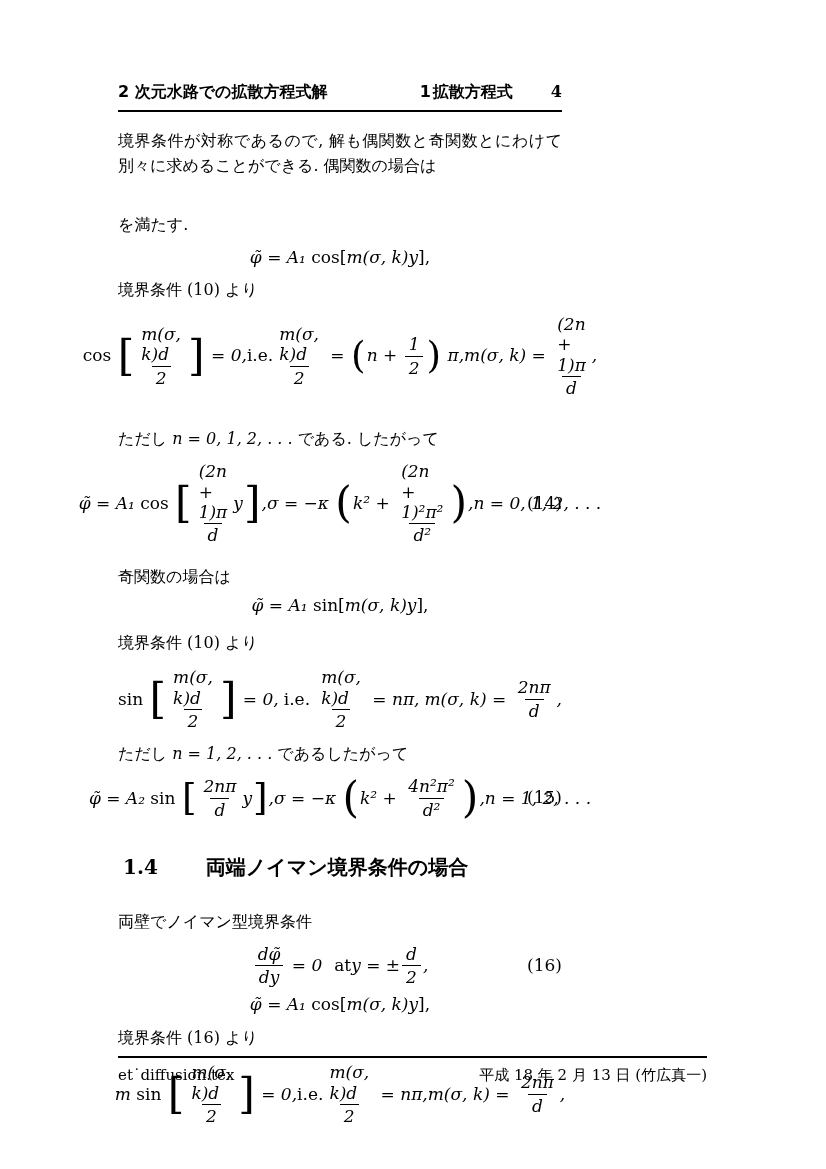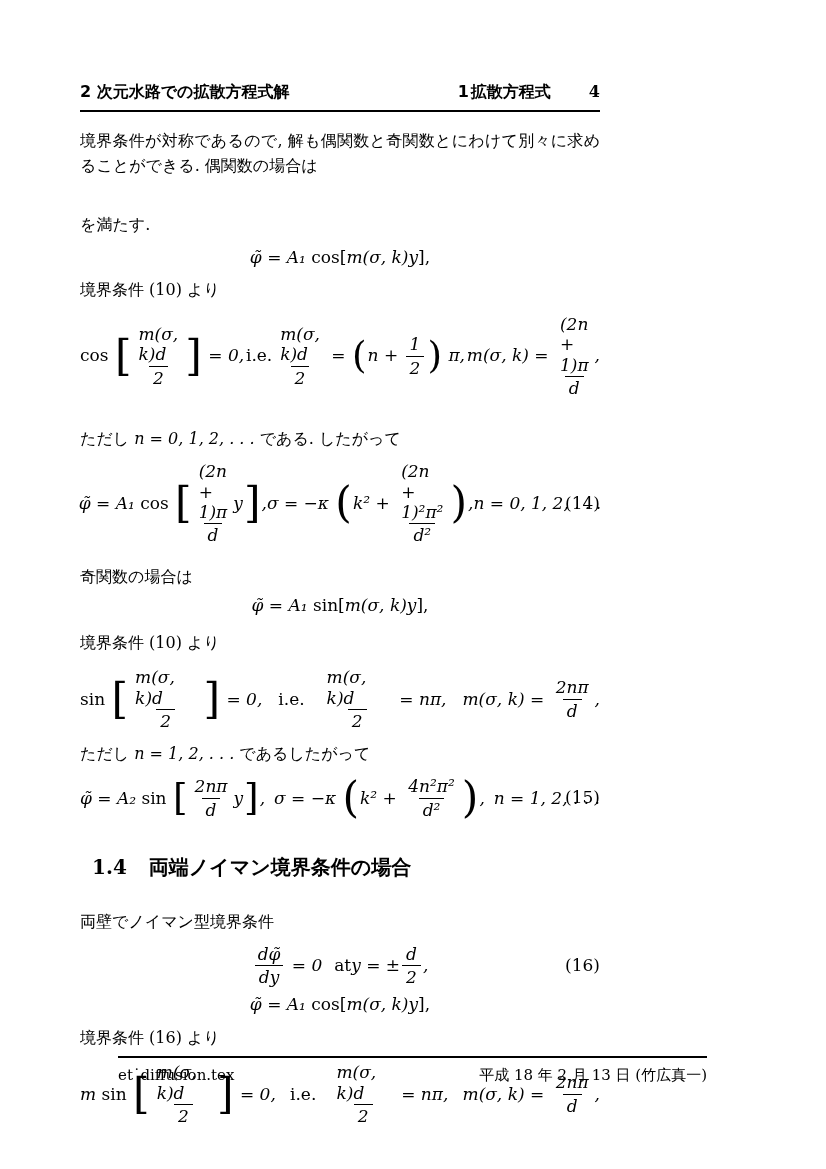--- a/index.html
+++ b/index.html
@@ -1,37 +1,37 @@
 <!DOCTYPE html>
 <html><head>
 <meta charset="utf-8">
 <style>
   html,body{margin:0;padding:0;}
   body{
     width:826px;height:1169px;background:#ffffff;color:#000;
     font-family:"DejaVu Serif","Liberation Serif",serif;
     position:relative;overflow:hidden;
   }
-  .page{box-sizing:border-box;width:680px;padding:0 80px;}
+  .page{box-sizing:border-box;width:680px;padding:0 118px;}
   
   .header{display:flex;justify-content:space-between;align-items:baseline;margin-top:82px;
     font-size:16px;font-weight:bold;
     font-family:"DejaVu Sans","Liberation Sans",sans-serif;}
   .h-right{display:inline-flex;align-items:baseline;}
   .h-sec-title{margin-left:2px;}
   .h-page{margin-left:38px;}
   .rule{height:1.5px;background:#000;margin-top:7px;}
   .footer{position:absolute;left:118px;right:119px;top:1056px;}
   .footer-row{display:flex;justify-content:space-between;font-size:15px;margin-top:8px;}
   
   .para{margin:0;font-size:16px;line-height:25px;text-align:justify;}
   .mi-inline{font-style:italic;}
   
-  .section{margin:12px;font-size:20px;font-weight:bold;
-    font-family:"DejaVu Sans","Liberation Sans",sans-serif;display:flex;align-items:baseline;}
+  .section{margin:5px;font-size:20px;font-weight:bold;
+    font-family:"DejaVu Sans","Liberation Sans",sans-serif;display:flex;align-items:baseline;gap:26px;}
   .sec-num{font-family:"DejaVu Serif","Liberation Serif",serif;}
   .sec-title{margin-left:22px;}
   
   .display-eq{display:flex;justify-content:center;align-items:center;position:relative;
     font-size:17px;line-height:1.25;}
   .eq-number{position:absolute;right:0;top:50%;transform:translateY(-50%);font-style:normal;}
   .mi{font-style:italic;white-space:pre;}
   .mr{font-style:normal;white-space:pre;}
   .frac{display:inline-flex;flex-direction:column;align-items:center;font-style:italic;margin:0 2px;}
   .fnum{padding:0 4px 1px 4px;line-height:1.2;}

